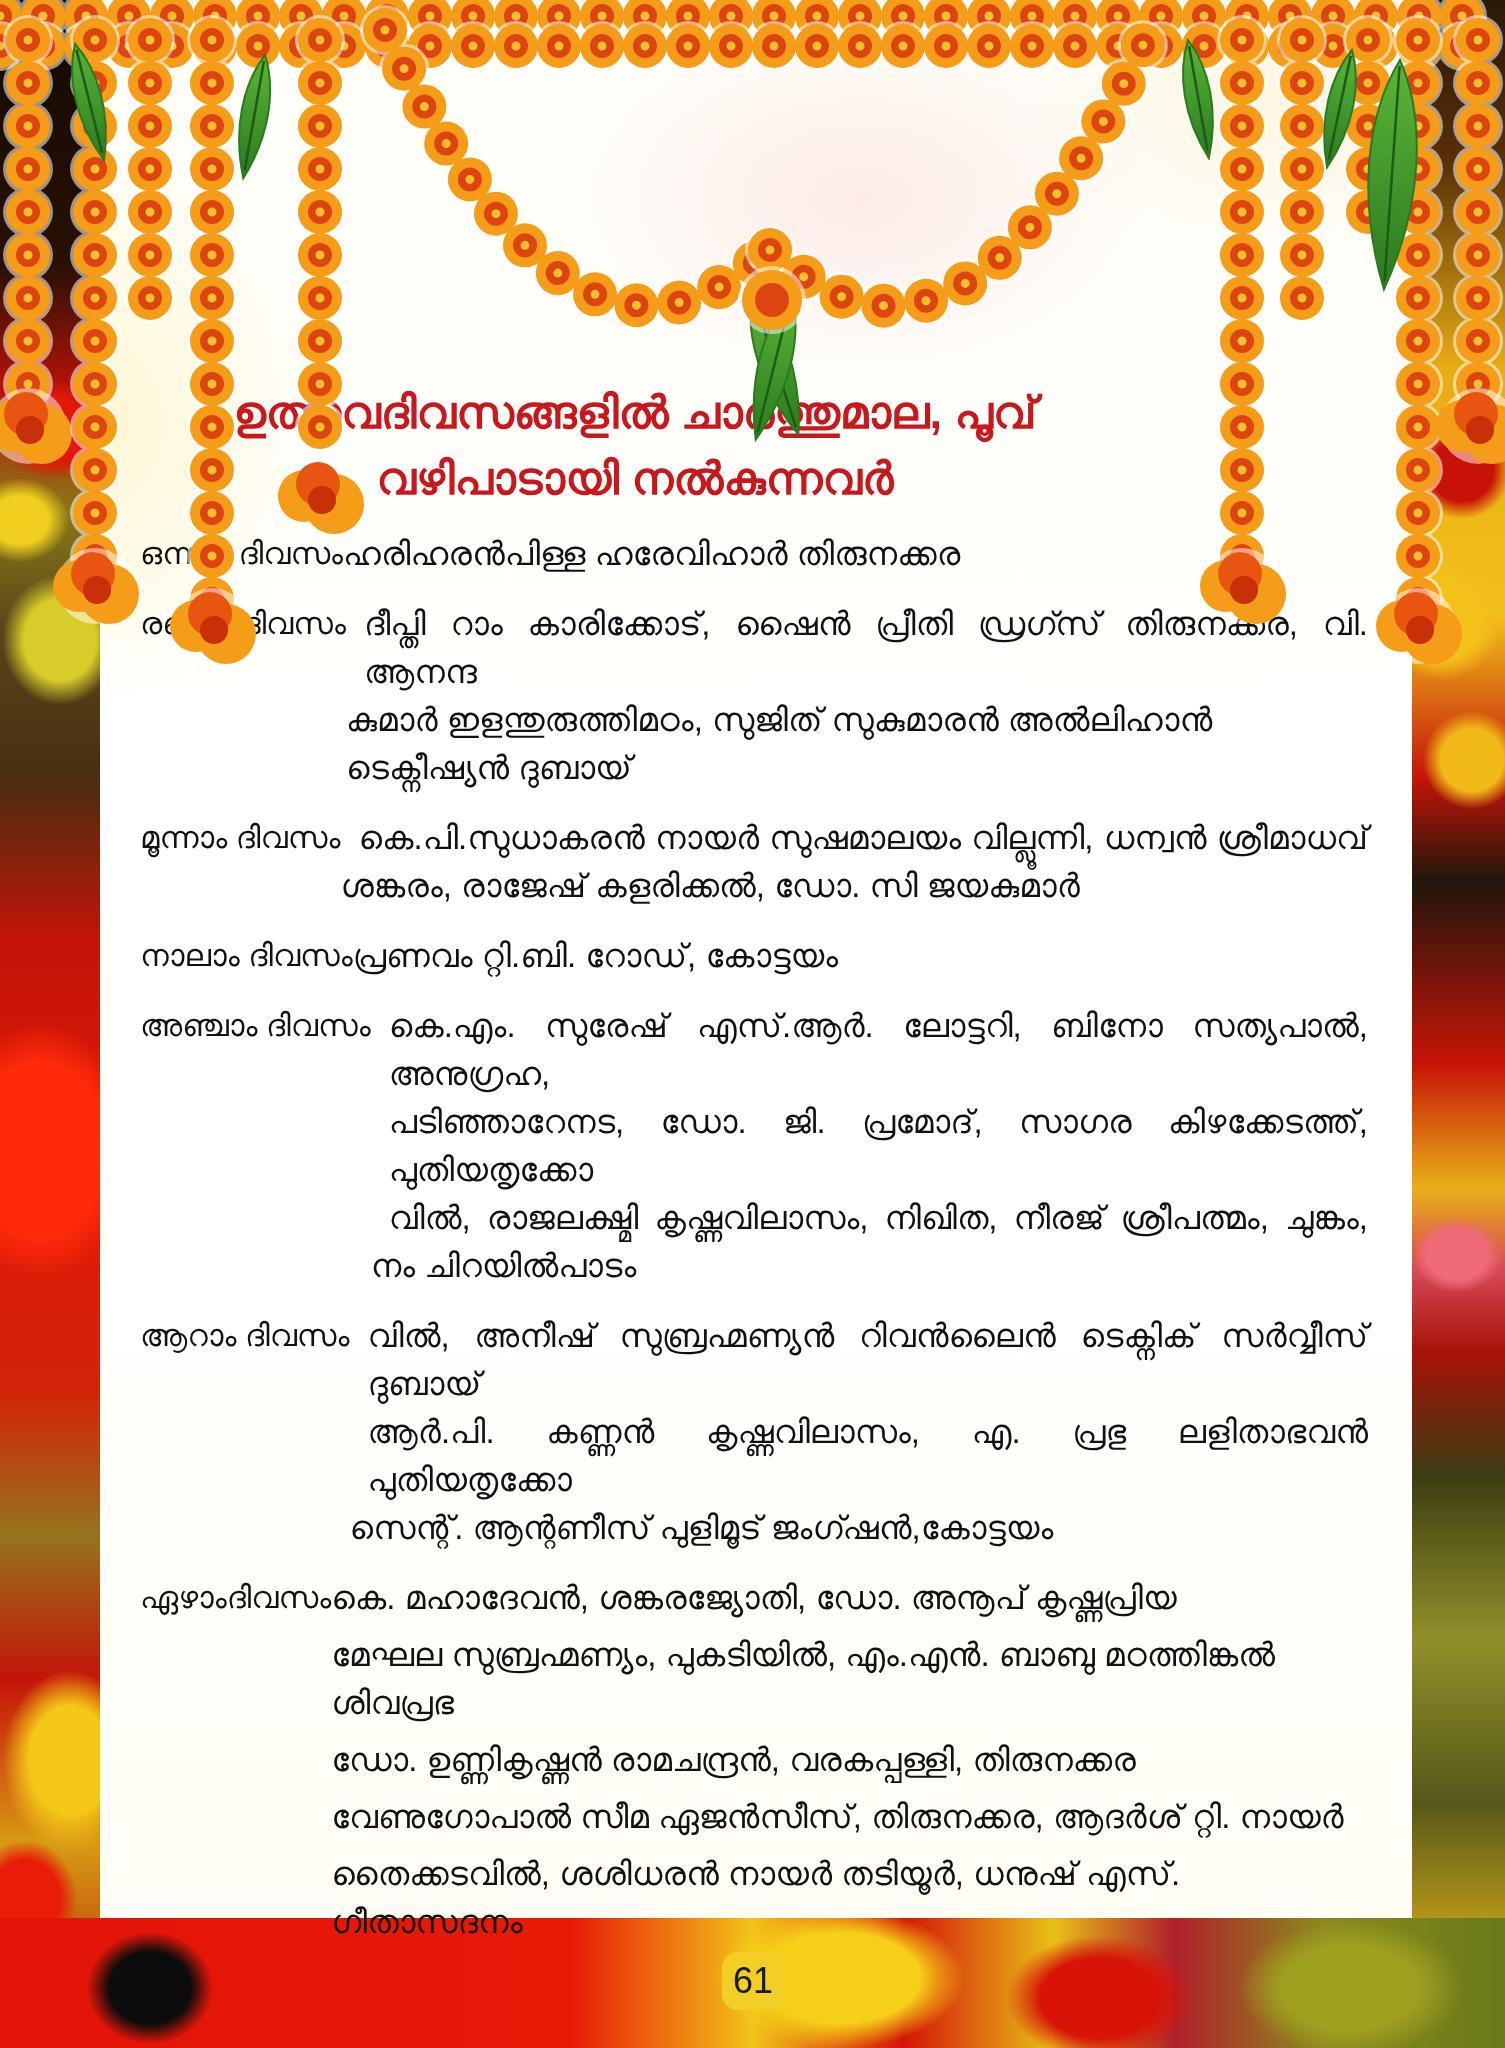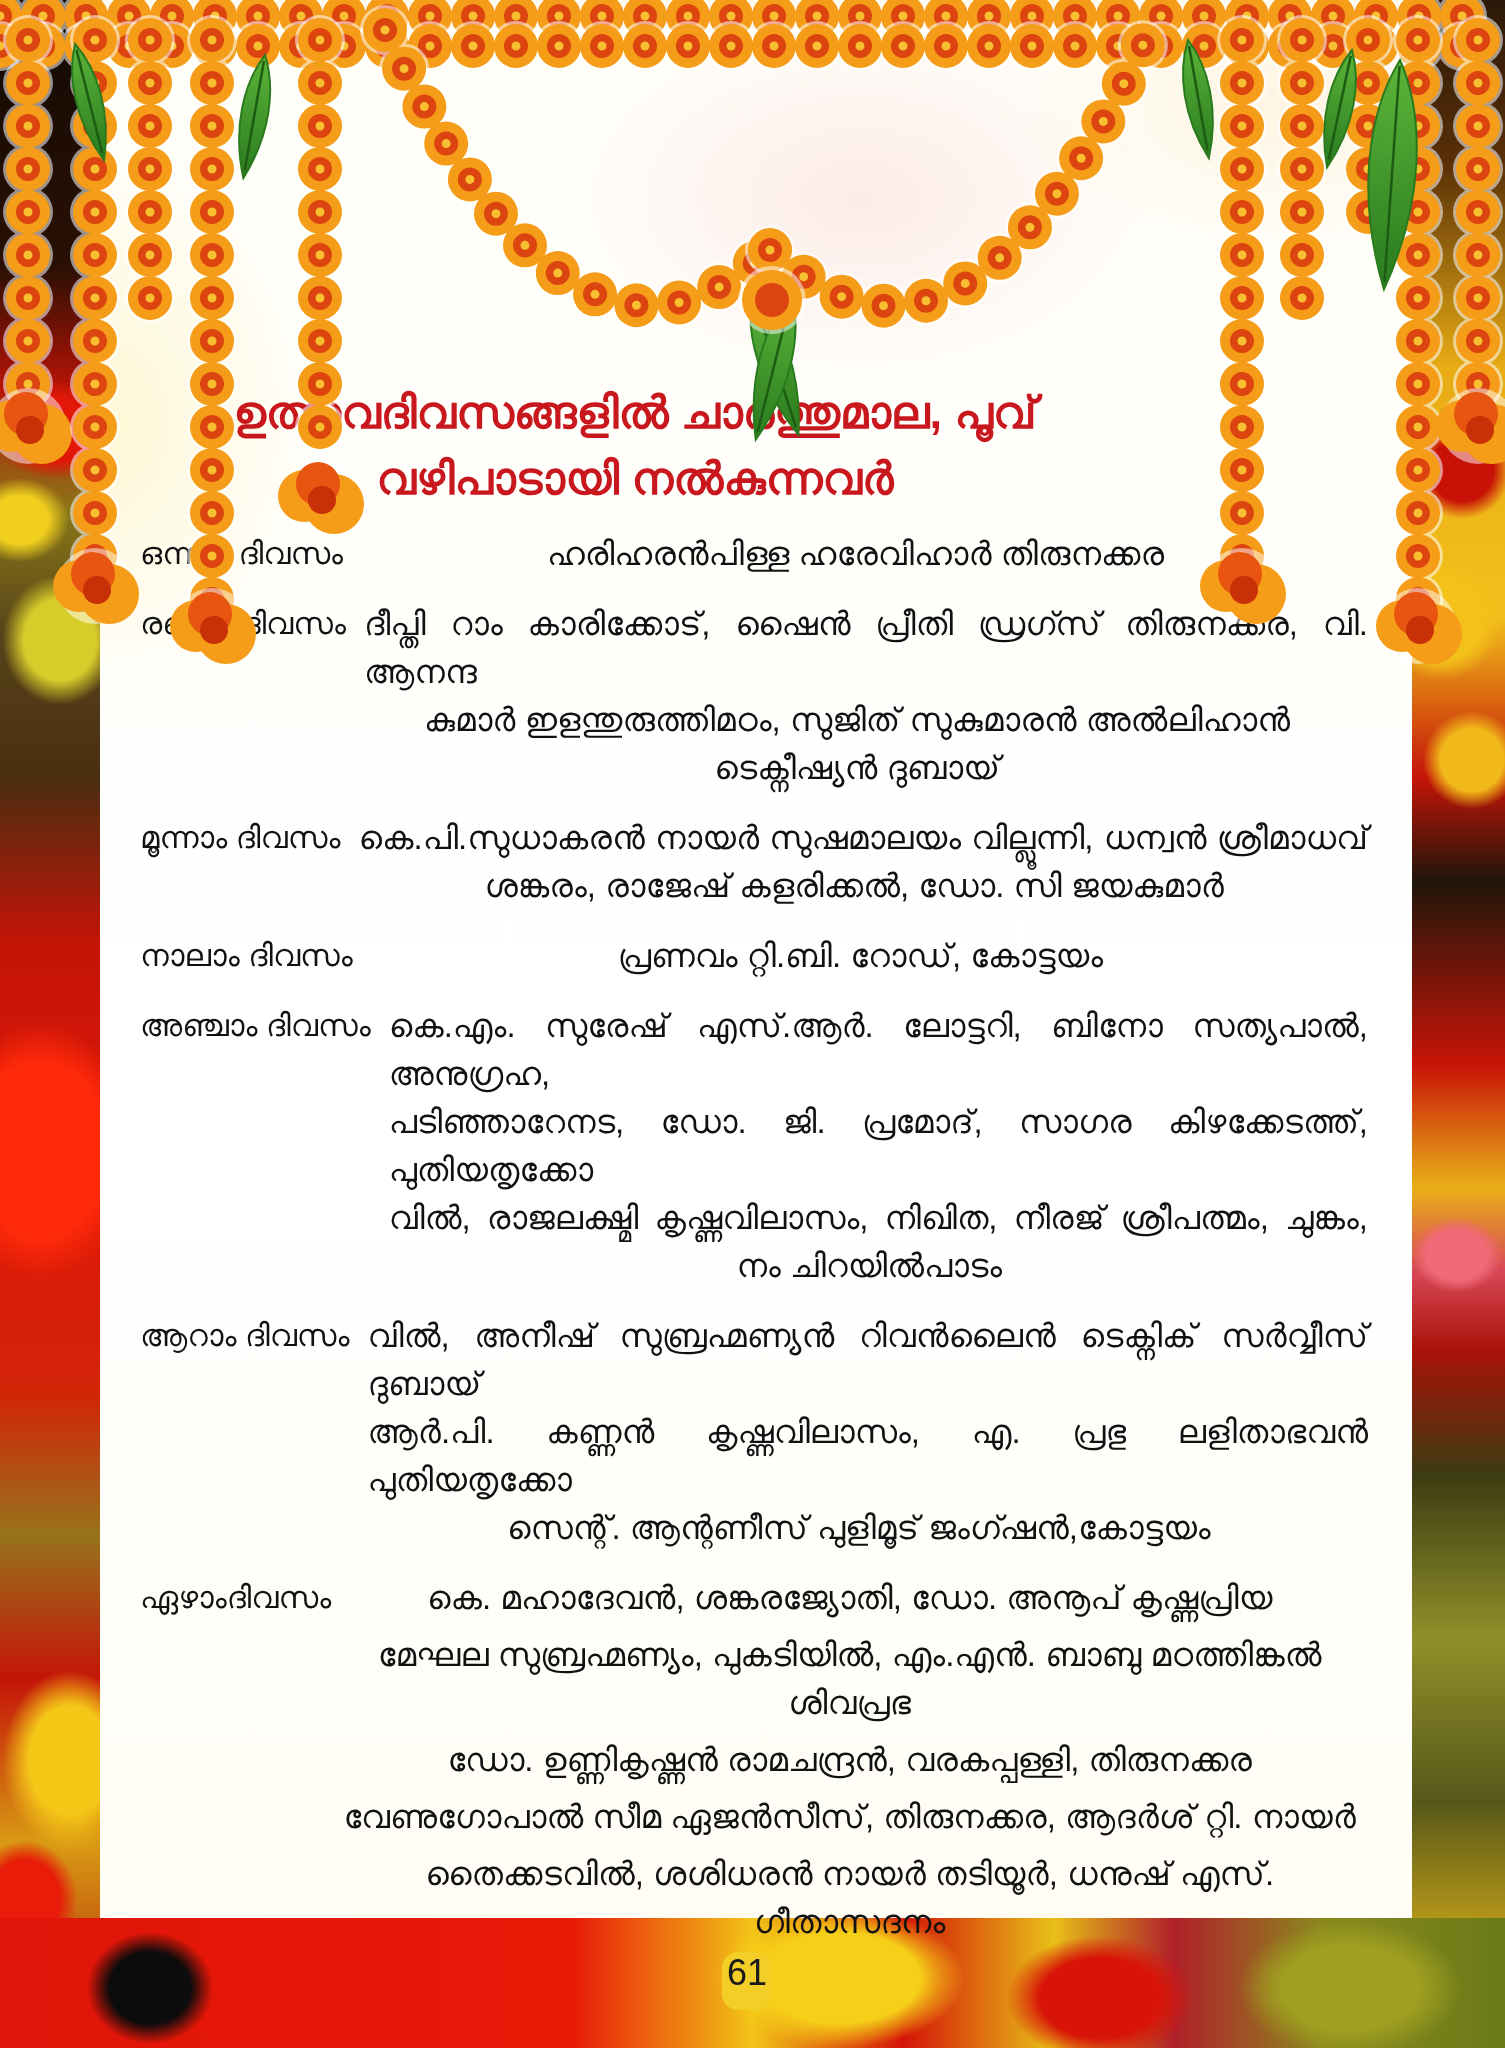--- a/index.html
+++ b/index.html
@@ -41,30 +41,30 @@
       linear-gradient(#fffef8,#ffffff 60%,#fffdf4);
     box-sizing:border-box; padding:352px 0 0 40px;}
 
   .title{width:990px; text-align:center; color:var(--title-red,#c9171e);
     font-size:45px; font-weight:bold; line-height:66px; margin-bottom:18px;}
 
   .rows{width:1232px;}
   .row{display:flex; align-items:flex-start; margin-bottom:22px; color:#111;}
   .day-label{flex:0 0 148px; font-size:31px; line-height:48px; white-space:nowrap;}
   .donor-lines{flex:1; min-width:0; padding-right:4px;}
-  .line{font-size:33px; line-height:48px; margin:0;text-align:center;}
+  .line{font-size:33px; line-height:48px; margin:0;}
   .line.justify{text-align:justify; text-align-last:justify;margin-left:18px;}
   .row.loose .line{margin-bottom:9px;}
 
   
   .garland{position:absolute; z-index:3; left:0; top:0; pointer-events:none;}
 
   
-  .page-pill{position:absolute; z-index:2; left:722px; top:1952px; width:50px; height:58px;
-    background:var(--pill-yellow,#f2ce26); border-radius:16px; display:flex; align-items:flex-start;
+  .page-pill{position:absolute; z-index:2; left:722px; top:1952px; width:62px; height:58px;
+    background:var(--pill-yellow,#f2ce26); border-radius:16px; display:flex; align-items:center;
     justify-content:center; font-size:36px; color:#1a1a1a;}
 </style>
 </head>
 <body>
 
 <div class="page">
 
   <div class="strip strip-left"></div>
   <div class="strip strip-right"></div>
   <div class="strip strip-bottom"></div>

